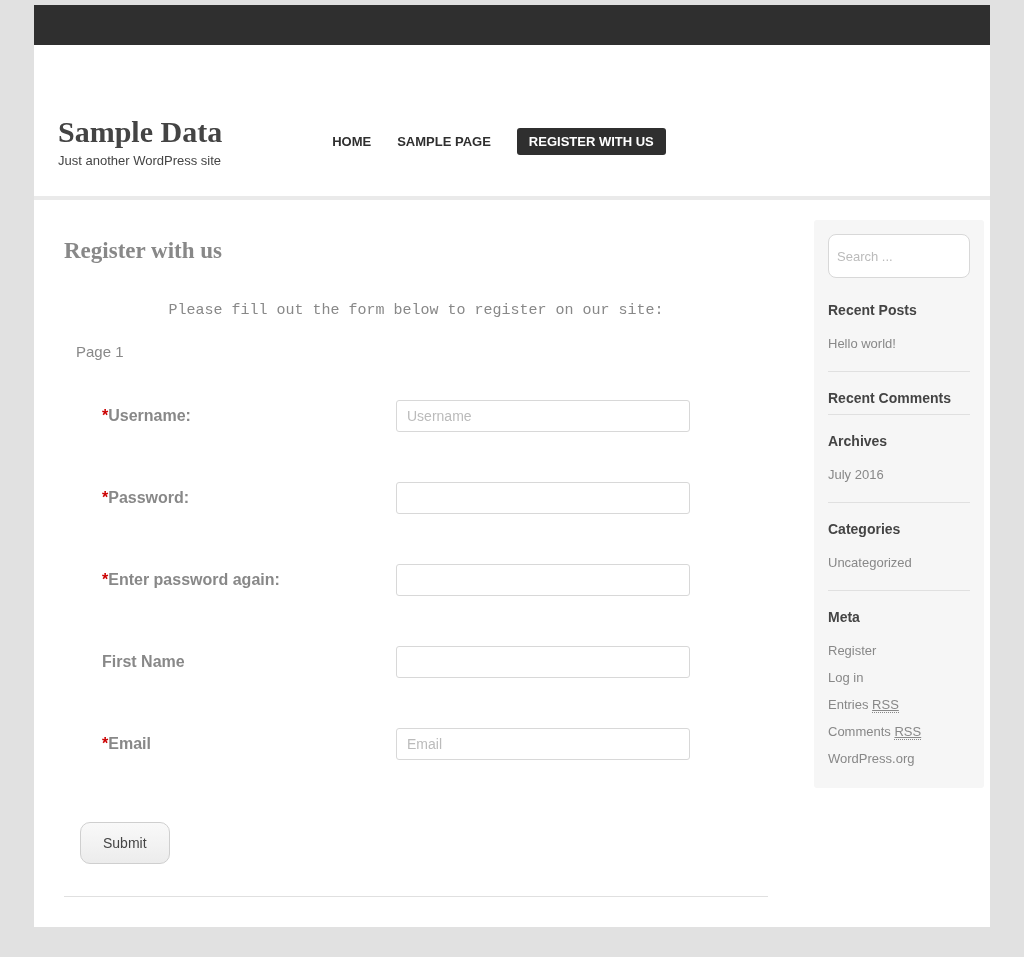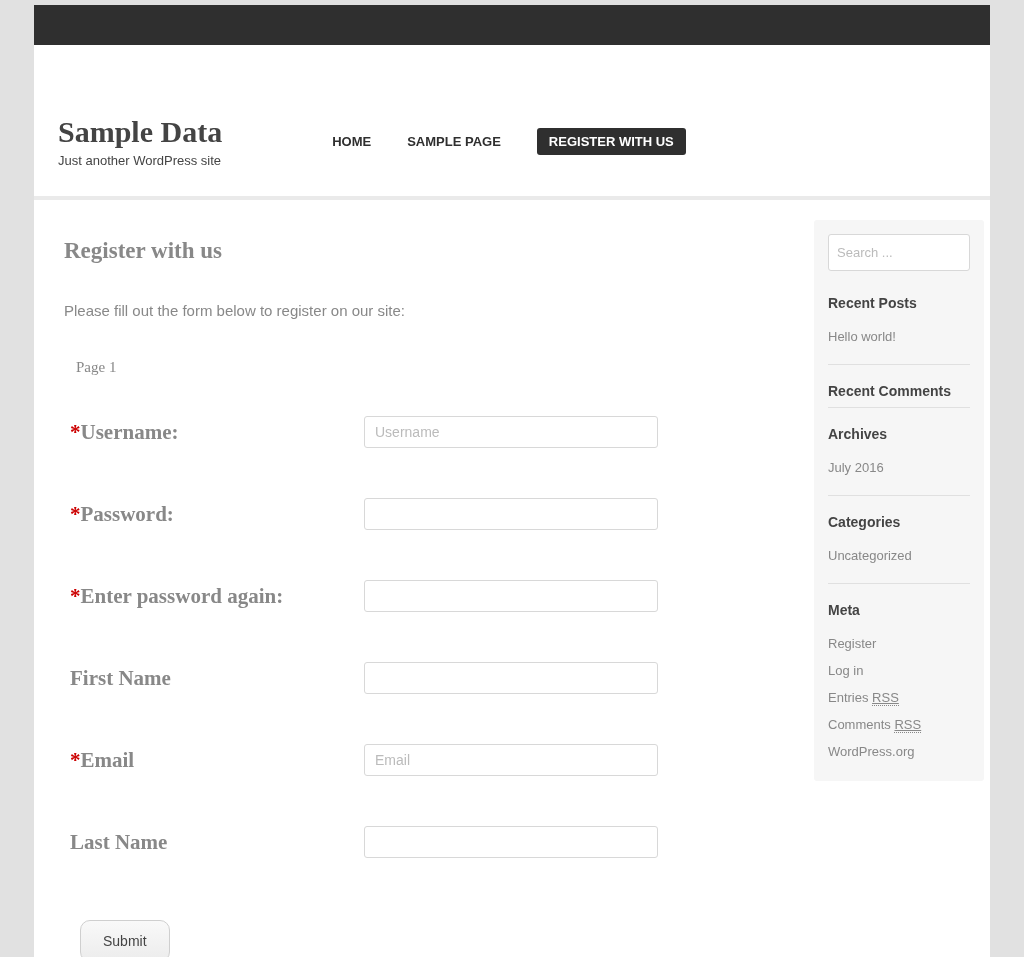--- a/index.html
+++ b/index.html
@@ -40,21 +40,21 @@
       margin-bottom: 4px;
     }
     .site-tagline {
       font-size: 13px;
       color: #444;
     }
     .nav {
       margin-left: 110px;
       display: flex;
       align-items: center;
-      gap: 36px;
+      gap: 26px;
     }
     .nav-item {
       font-size: 13px;
       font-weight: bold;
       color: #2f2f2f;
       text-decoration: none;
       cursor: pointer;
     }
     .nav-item.active {
       background: #2f2f2f;
@@ -77,43 +77,45 @@
     }
     .page-title {
       font-family: Georgia, 'Times New Roman', serif;
       font-size: 23px;
       color: #888;
       font-weight: bold;
       margin-bottom: 38px;
     }
     .form-intro {
       color: #888;
+      font-family: Liberation Mono, monospace;
+      font-size: 15px;
+      margin-bottom: 24px;
+      text-align: center;
+    }
+    .page-indicator {
+      color: #888;
       font-family: Liberation Sans, sans-serif;
-      font-size: 15px;
-      margin-bottom: 40px;
-    }
-    .page-indicator {
-      color: #888;
-      font-family: Liberation Serif, serif;
       font-size: 15px;
       margin-left: 12px;
       margin-bottom: 40px;
     }
     .form-row {
       display: flex;
       align-items: center;
       margin-bottom: 50px;
     }
     .form-label {
       width: 300px;
       color: #888;
-      font-family: Liberation Serif, serif;
-      font-size: 21px;
+      font-family: Liberation Sans, sans-serif;
+      font-size: 16px;
       font-weight: 600;
       padding-left: 6px;
+      margin-left: 32px;
     }
     .required-star {
       color: #c00;
     }
     .text-input {
       width: 294px;
       height: 32px;
       border: 1px solid #d8d8d8;
       border-radius: 3px;
       padding: 4px 10px;
@@ -142,23 +144,23 @@
       width: 170px;
       background: #f6f6f6;
       padding: 14px;
       border-radius: 3px;
       margin-right: 6px;
       margin-top: 0px;
       height: fit-content;
     }
     .search-input {
       width: 100%;
-      height: 37px;
+      height: 44px;
       border: 1px solid #d8d8d8;
-      border-radius: 3px;
+      border-radius: 8px;
       padding: 4px 8px;
       font-size: 13px;
       color: #555;
       margin-bottom: 24px;
     }
     .search-input::placeholder {
       color: #bbb;
     }
     .widget-title {
       font-family: Verdana, Geneva, sans-serif;
@@ -235,24 +237,20 @@
       <div class="form-row">
         <div class="form-label"><span>First Name</span></div>
         <input type="text" class="text-input" style="">
       </div>
 
       <div class="form-row">
         <div class="form-label"><span class="required-star">*</span><span>Email</span></div>
         <input type="text" class="text-input" placeholder="Email" style="">
       </div>
 
-      <div class="form-row">
-        <div class="form-label"><span>Last Name</span></div>
-        <input type="text" class="text-input" style="">
-      </div>
 
       <button class="submit-button">Submit</button>
 
       <div class="main-divider"></div>
     </div>
 
     <div class="sidebar">
       <input type="text" class="search-input" placeholder="Search ..." style="">
 
       <div class="widget-section">

